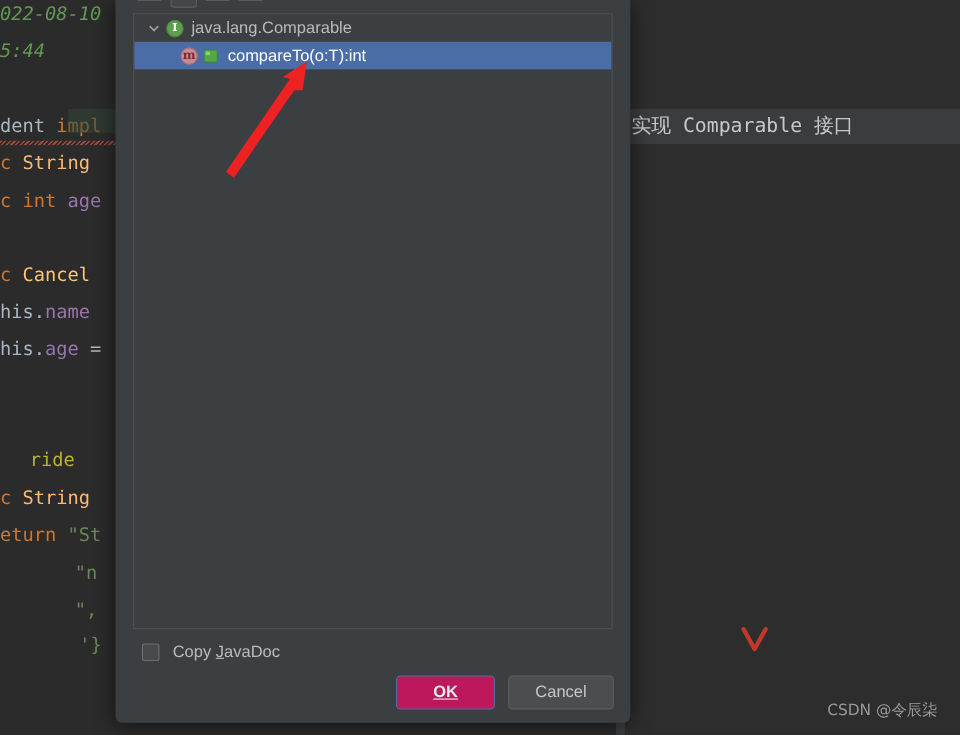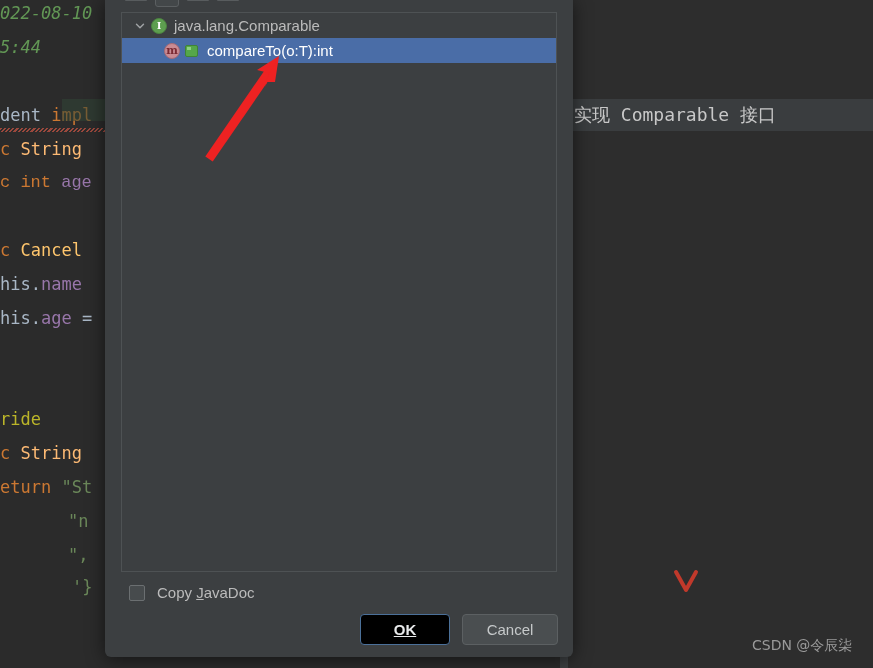--- a/index.html
+++ b/index.html
@@ -50,21 +50,21 @@
     letter-spacing: 0px;
     line-height: 18px;
   }
   .tok-comment { color: #629755; font-style: italic; }
   .tok-keyword { color: #cc7832; }
   .tok-type    { color: #fdba74; }
   .tok-field   { color: #9876aa; }
   .tok-ident   { color: #a9b7c6; }
   .tok-class   { color: #ffc66d; }
   .tok-string  { color: #6a8759; }
-  .tok-annot   { color: #bbb529; }
+  .tok-annot   { color: #bbb529; padding-left: 27px; }
   .tok-plain   { color: #a9b7c6; }
 
   
   #code-error-squiggle {
     position: absolute;
     left: 0px; top: 128px;
     width: 108px; height: 4px;
     background-image:
       repeating-linear-gradient(135deg,
         #a14a3e 0px, #a14a3e 1.5px,
@@ -271,21 +271,21 @@
     width: 90px; height: 31px;
     border-radius: 4px;
     font-size: 15px;
     display: inline-flex;
     align-items: center;
     justify-content: center;
     box-sizing: border-box;
     cursor: default;
   }
   #ok-button {
-    background: #000000;
+    background: #be185d;
     border: 1px solid #4b7099;
     color: #e8eaeb;
     font-weight: bold;
     text-decoration: underline;
   }
   #cancel-button {
     width: 96px;
     background: #4a4e50;
     border: 1px solid #5c6062;
     color: #c6c9ca;
@@ -321,21 +321,21 @@
 <div id="editor-background"></div>
 <div id="editor-gutter-strip"></div>
 <div id="editor-right-pane"></div>
 <div id="editor-divider"></div>
 
 <div id="code-layer">
     <div class="code-line" style="top: 4px; left: 0px;"><span class="tok-comment">022-08-10</span></div>
     <div class="code-line" style="top: 38px; left: 0px;"><span class="tok-comment">5:44</span></div>
     <div class="code-line" style="top: 106px; left: 0px;"><span class="tok-ident">dent </span><span class="tok-keyword">impl</span></div>
     <div class="code-line" style="top: 140px; left: 0px;"><span class="tok-keyword">c </span><span class="tok-type">String</span></div>
-    <div class="code-line" style="top: 174px; left: 0px; font-family: Liberation Mono, monospace;"><span class="tok-keyword">c </span><span class="tok-keyword">int </span><span class="tok-field">age</span></div>
+    <div class="code-line" style="top: 174px; left: 0px;"><span class="tok-keyword">c </span><span class="tok-keyword">int </span><span class="tok-field">age</span></div>
     <div class="code-line" style="top: 241px; left: 0px;"><span class="tok-keyword">c </span><span class="tok-class">Cancel</span></div>
     <div class="code-line" style="top: 275px; left: 0px;"><span class="tok-ident">his.</span><span class="tok-field">name</span></div>
     <div class="code-line" style="top: 309px; left: 0px;"><span class="tok-ident">his.</span><span class="tok-field">age</span><span class="tok-plain"> =</span></div>
     <div class="code-line" style="top: 410px; left: 0px;"><span class="tok-annot">ride</span></div>
     <div class="code-line" style="top: 444px; left: 0px;"><span class="tok-keyword">c </span><span class="tok-type">String</span></div>
     <div class="code-line" style="top: 478px; left: 0px;"><span class="tok-keyword">eturn </span><span class="tok-string">"St</span></div>
     <div class="code-line" style="top: 512px; left: 68px;"><span class="tok-string">"n</span></div>
     <div class="code-line" style="top: 546px; left: 68px;"><span class="tok-string">",</span></div>
     <div class="code-line" style="top: 578px; left: 72px;"><span class="tok-string">'}</span></div>
   </div>

